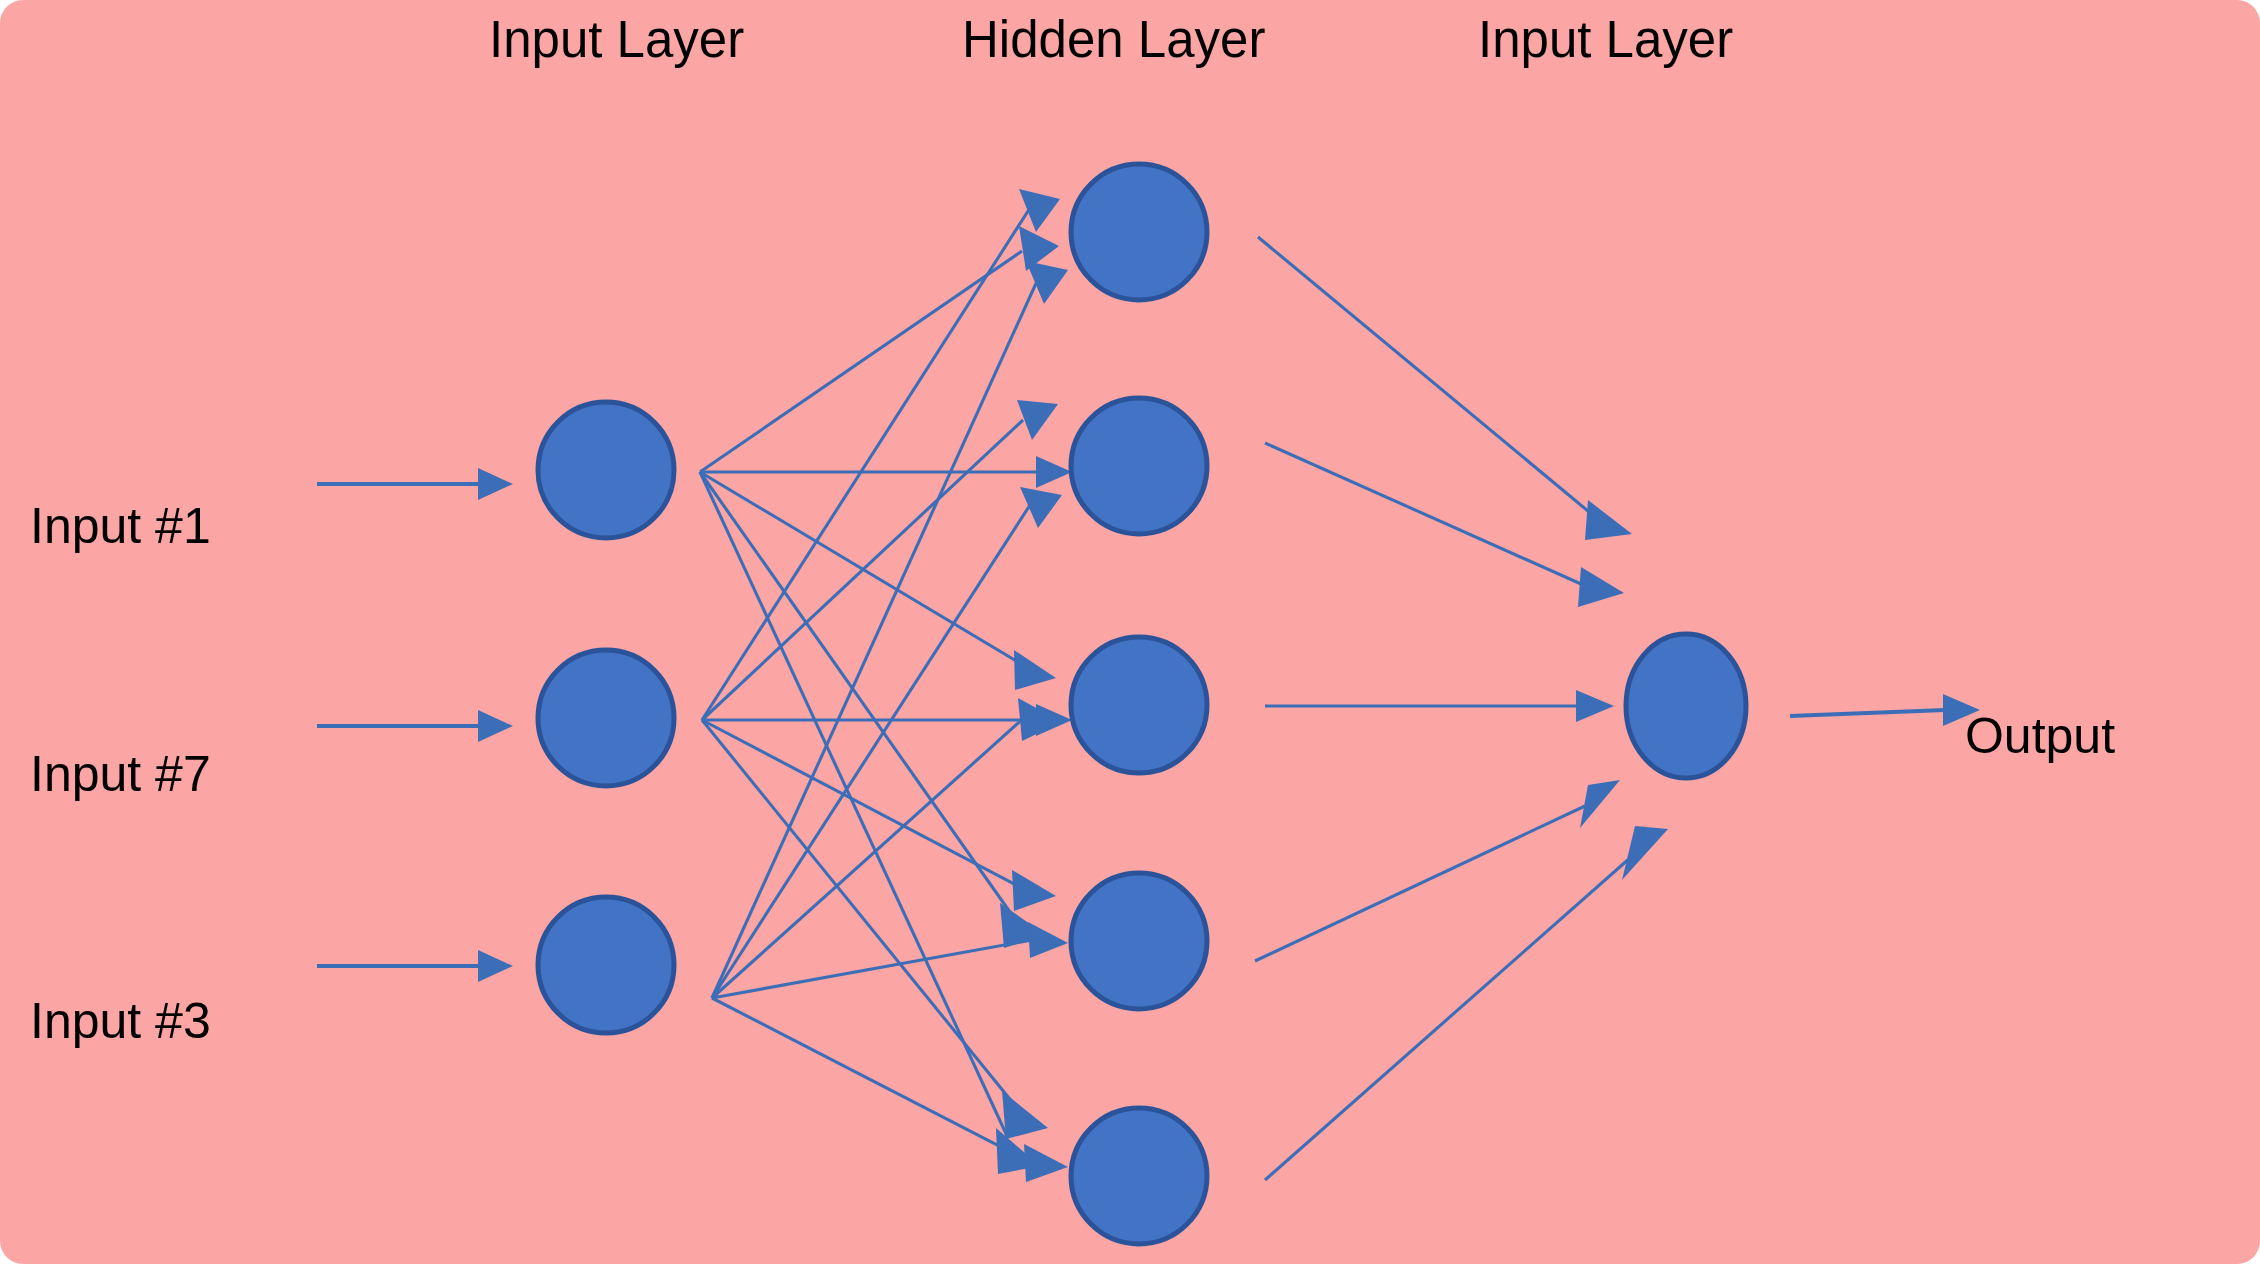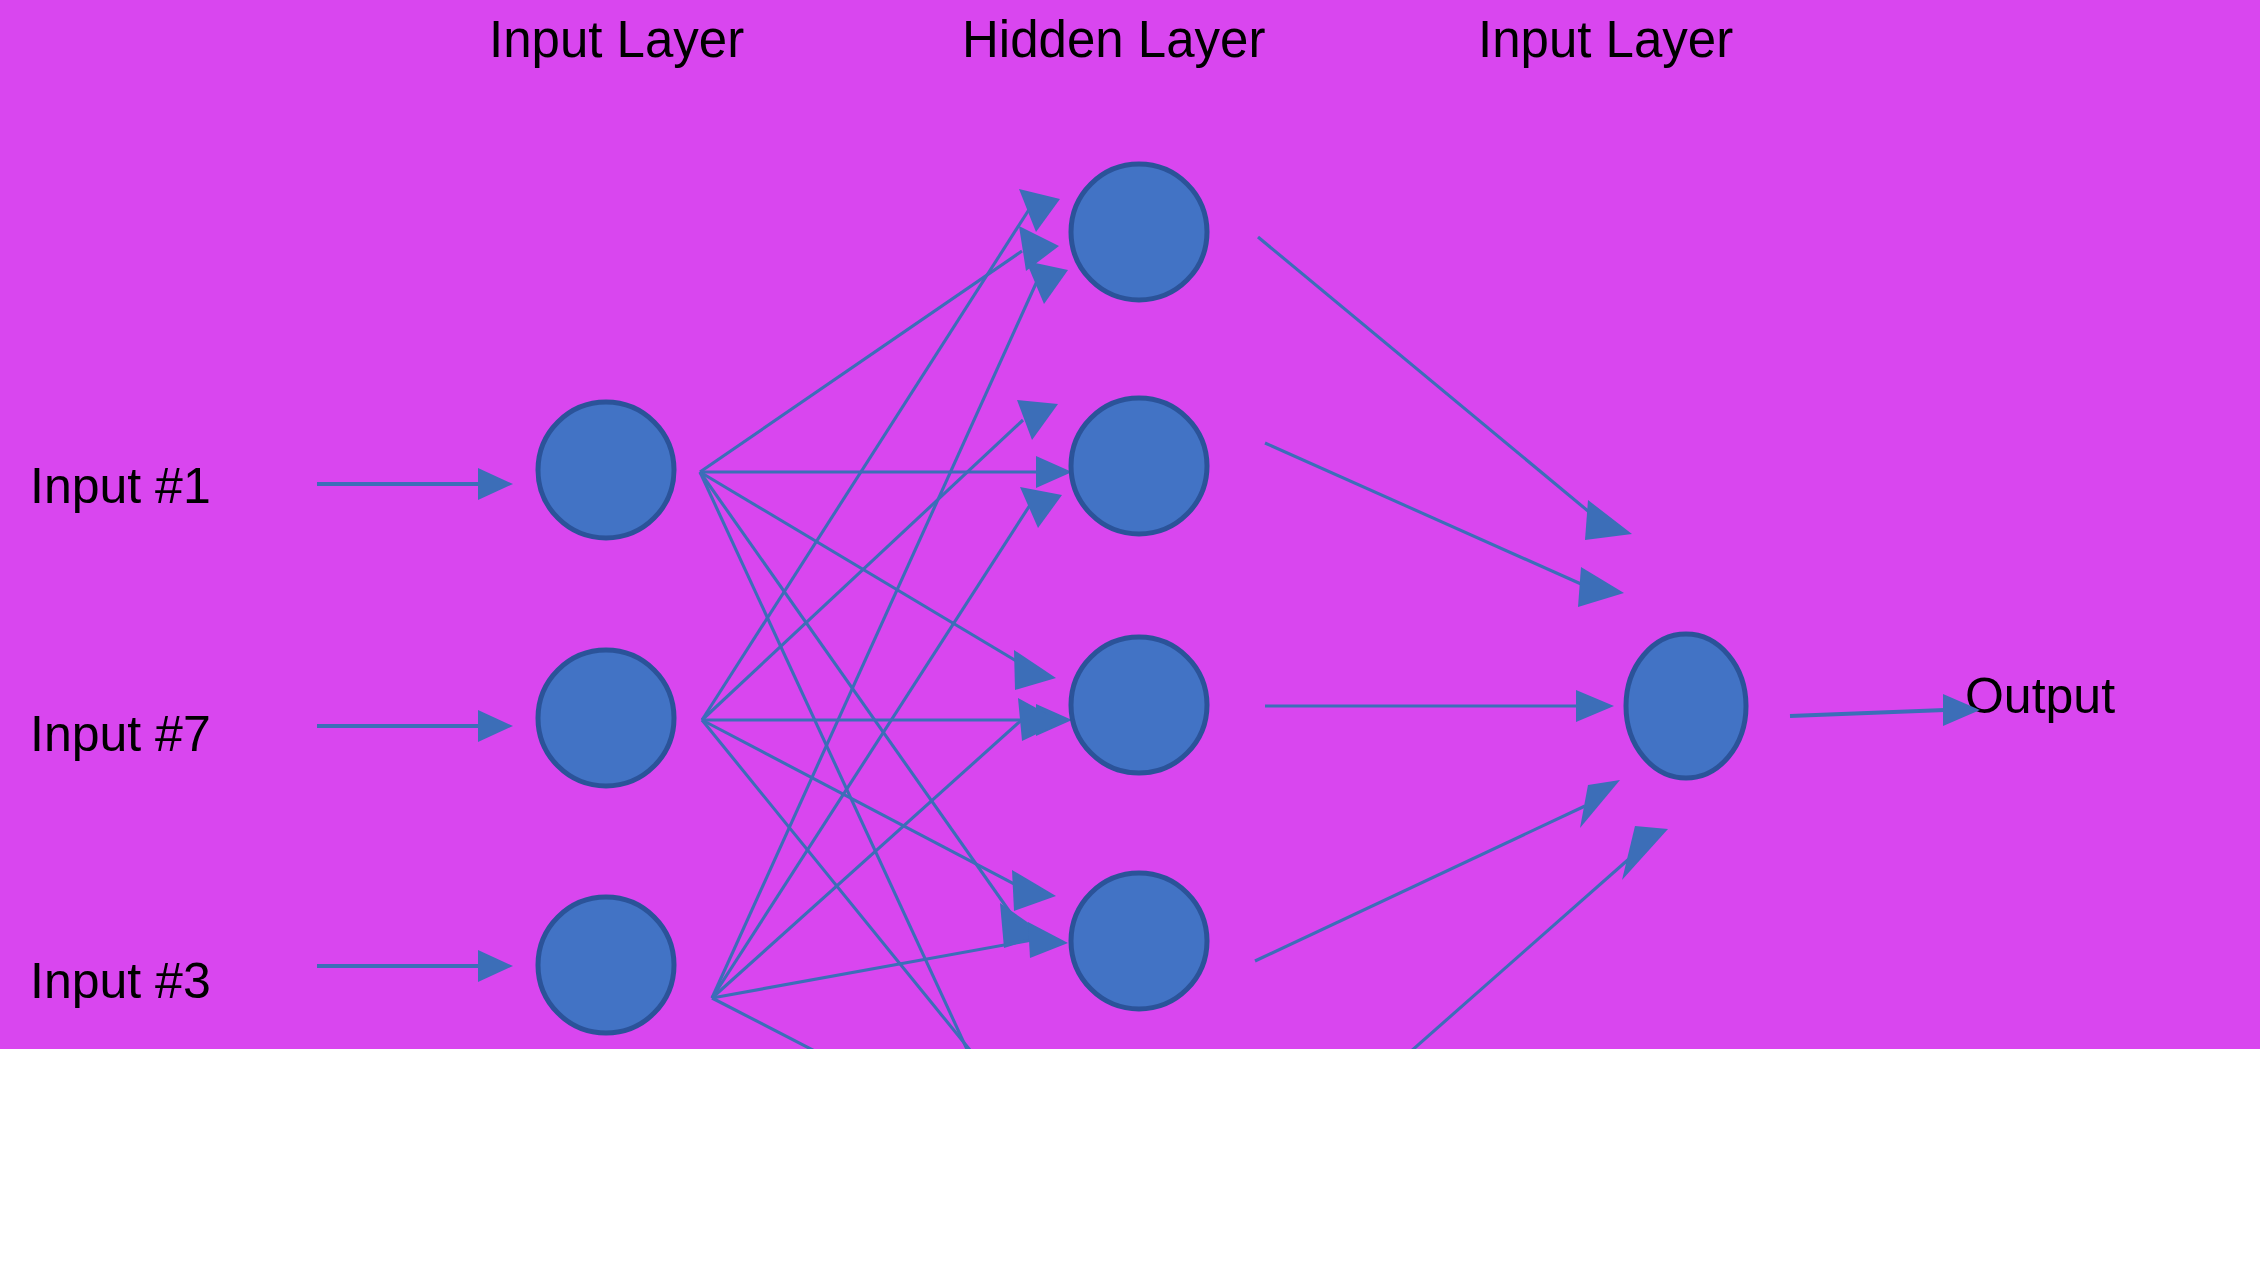--- a/index.html
+++ b/index.html
@@ -3,24 +3,25 @@
 <meta charset="utf-8">
 <style>
   html, body {
     margin: 0;
     padding: 0;
     background: #ffffff;
   }
   #canvas {
     position: relative;
     width: 2260px;
-    height: 1049px;
-    background: #d946ef;
+    height: 1264px;
+    background: #fca5a5;
     overflow: hidden;
     font-family: "Liberation Sans", "DejaVu Sans", sans-serif;
+    border-radius: 23px;
   }
   #net-svg {
     position: absolute;
     left: 0;
     top: 0;
     width: 2260px;
     height: 1264px;
   }
   .layer-title {
     position: absolute;
@@ -29,20 +30,21 @@
     white-space: nowrap;
     letter-spacing: 0px;
     line-height: 1;
   }
   .io-label {
     position: absolute;
     font-size: 50px;
     color: #000000;
     white-space: nowrap;
     line-height: 1;
+    margin-top: 40px;
   }
   .node-circle {
     fill: #4273C5;
     stroke: #2B5399;
     stroke-width: 5;
   }
   .edge-line {
     stroke: #3C6EB8;
     stroke-width: 3.1;
     fill: none;

